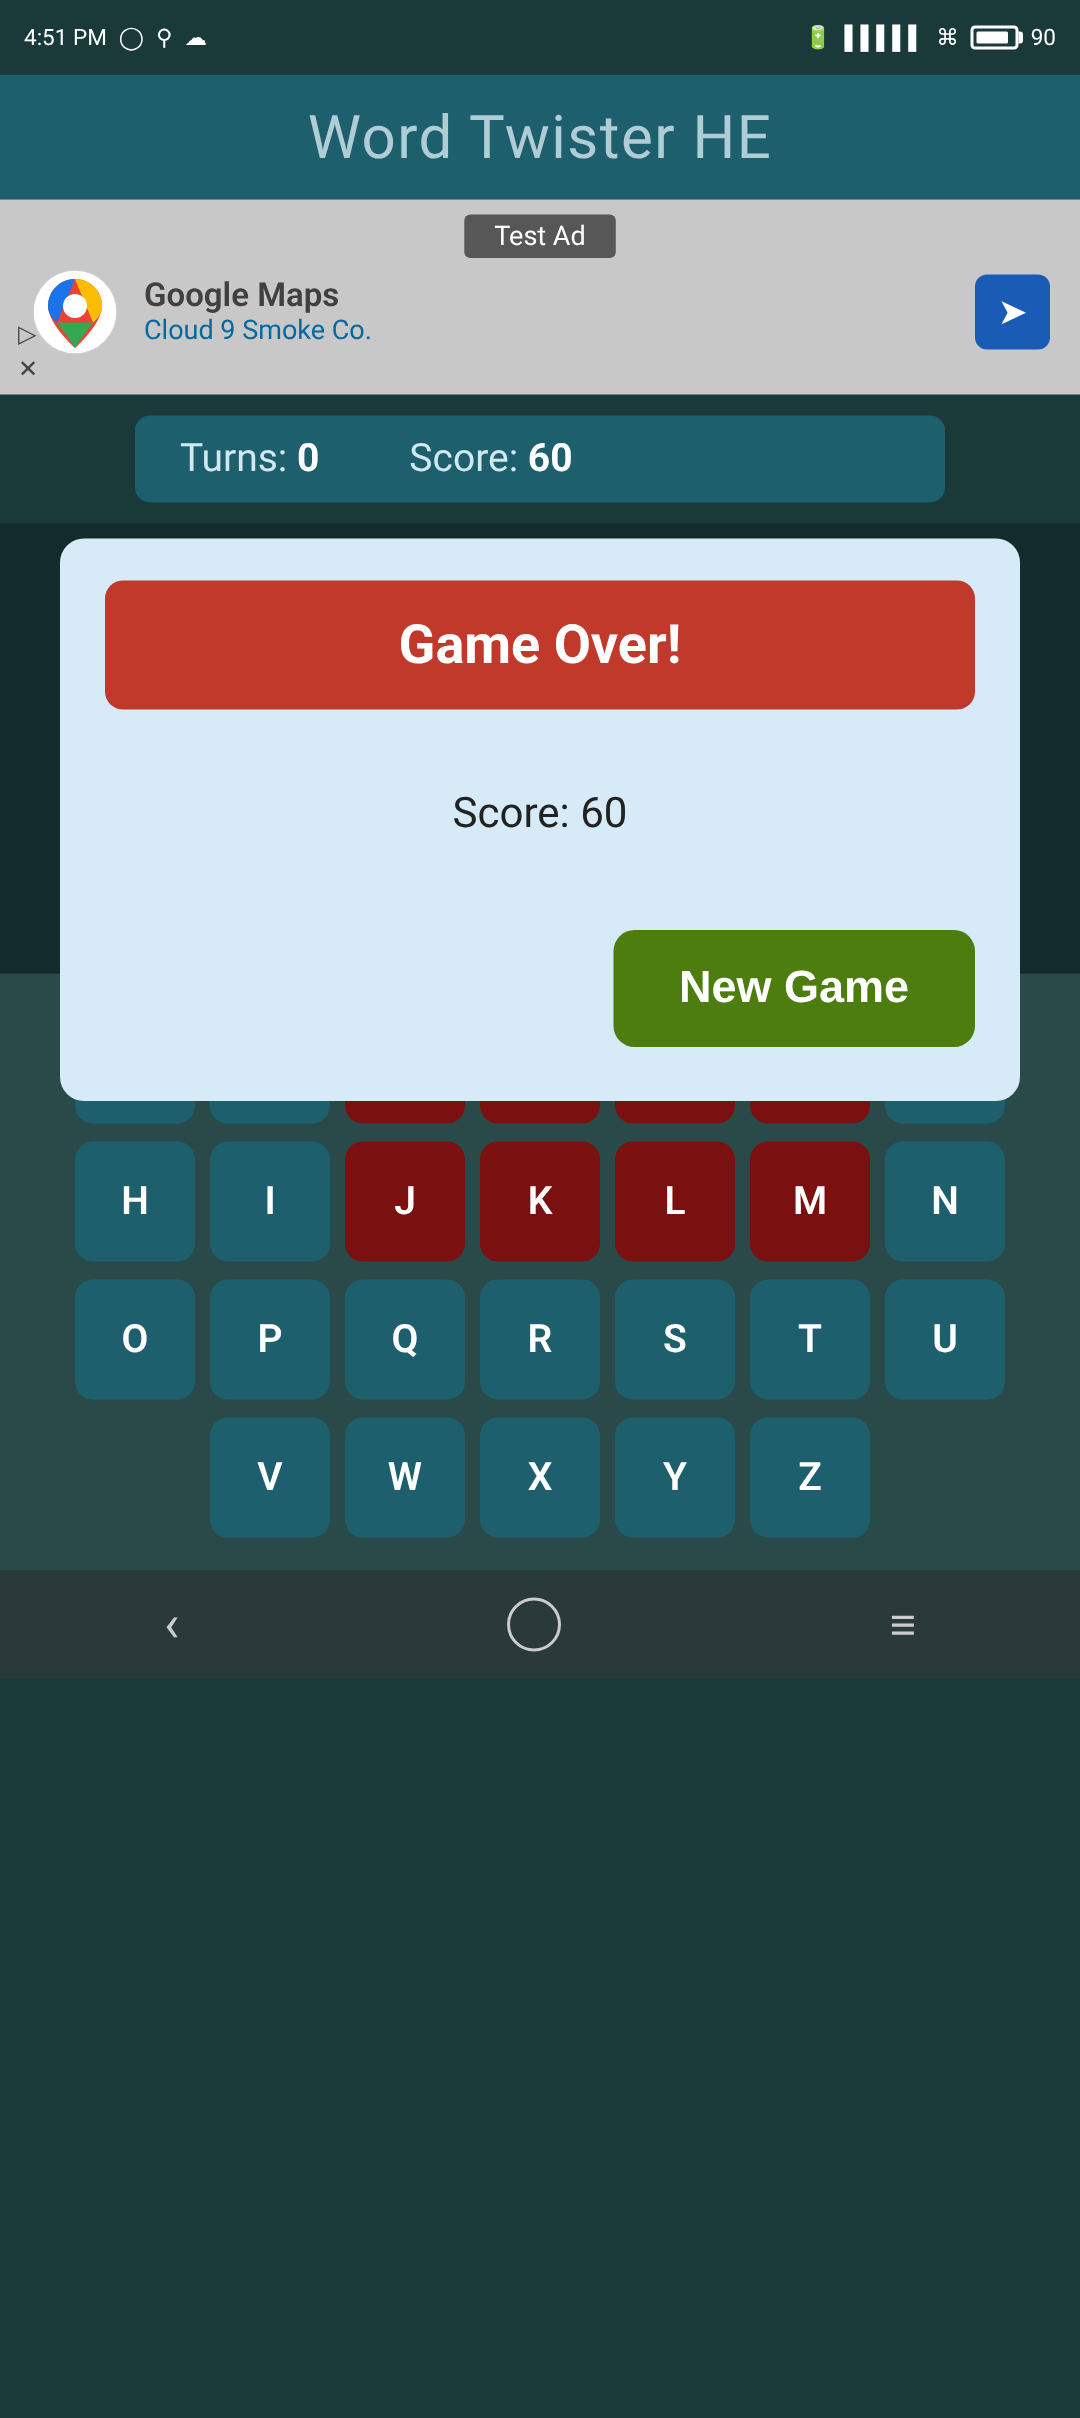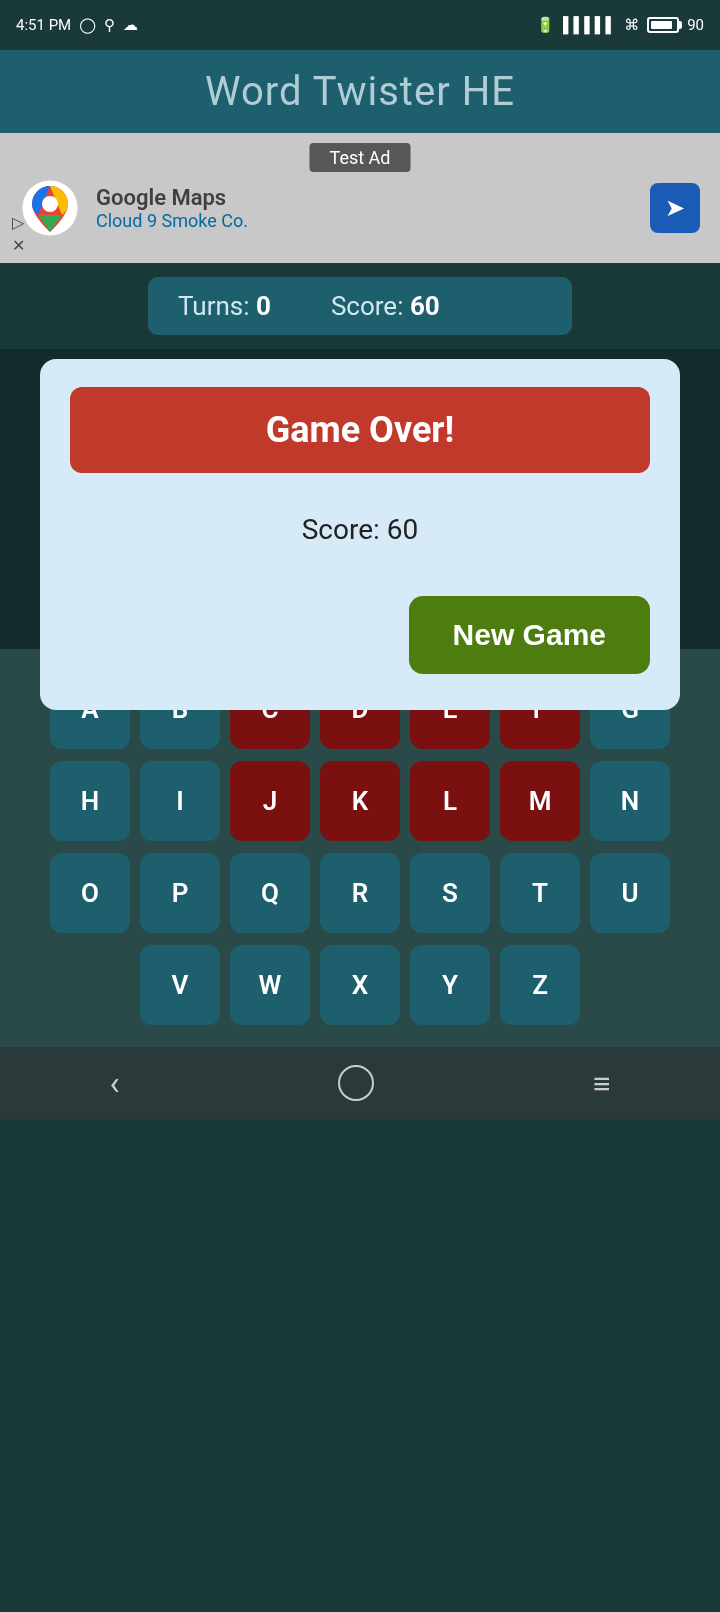--- a/index.html
+++ b/index.html
@@ -128,21 +128,21 @@
     }
     .ad-footer span {
       color: #444;
       font-size: 16px;
       line-height: 1.3;
     }
 
     
     .score-bar {
       margin: 14px auto;
-      width: 424px;
+      width: 540px;
       background: #1e5f6e;
       border-radius: 10px;
       padding: 14px 30px;
       display: flex;
       align-items: center;
       gap: 60px;
     }
     .score-item {
       color: #d0e8ee;
       font-size: 26px;
@@ -171,21 +171,21 @@
       padding-top: 10px;
       z-index: 10;
     }
     .dialog {
       background: #d6eaf8;
       border-radius: 16px;
       width: 640px;
       padding: 28px 30px 36px 30px;
       display: flex;
       flex-direction: column;
-      gap: 0;
+      gap: 12px;
     }
     .game-over-btn {
       background: #c0392b;
       color: white;
       font-size: 36px;
       font-weight: 700;
       border: none;
       border-radius: 12px;
       padding: 22px 0;
       width: 100%;

